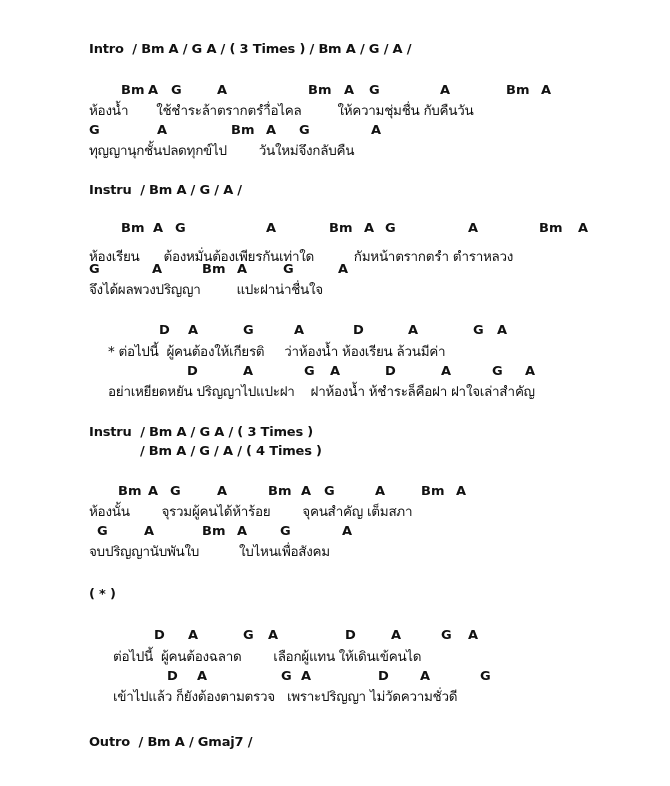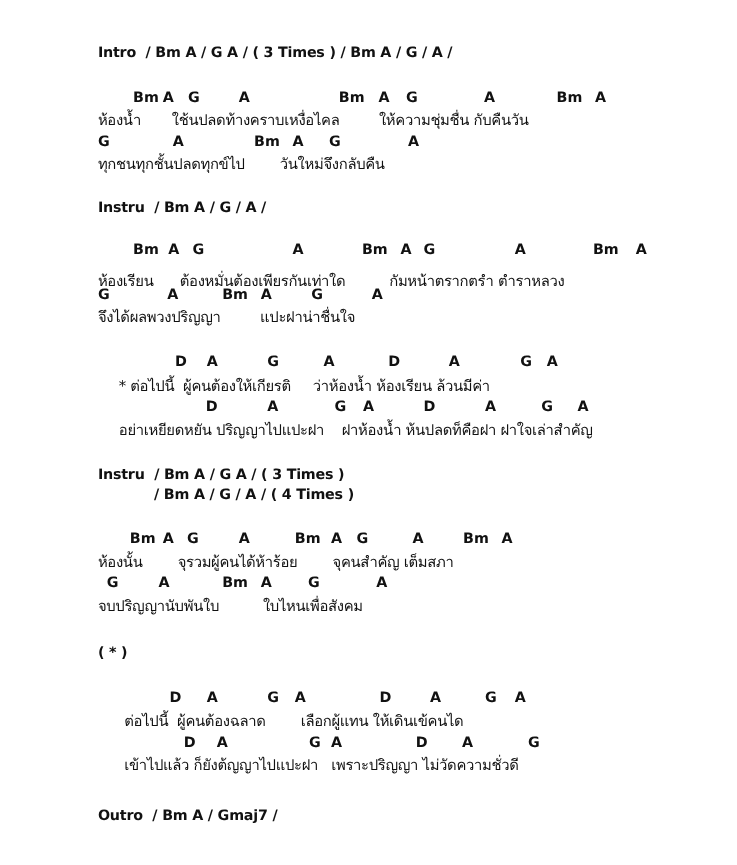--- a/index.html
+++ b/index.html
@@ -9,44 +9,44 @@
   .line { position:absolute; white-space:pre; line-height:16px; }
   .lyric { font-size:13.5px; font-weight:normal; letter-spacing:-0.3px; }
   .chord { position:absolute; font-weight:bold; font-size:13px; white-space:pre; line-height:16px; }
 </style>
 </head>
 <body>
 
 <div class="line bold" style="left:89px;top:41px">Intro  / Bm A / G A / ( 3 Times ) / Bm A / G / A /</div>
 
 <div class="line" style="left:0;top:82px;width:670px;height:16px"><span class="chord" style="left: 121px; top: 0px;">Bm</span><span class="chord" style="left: 148px; top: 0px;">A</span><span class="chord" style="left: 171px; top: 0px;">G</span><span class="chord" style="left: 217px; top: 0px;">A</span><span class="chord" style="left: 308px; top: 0px;">Bm</span><span class="chord" style="left: 344px; top: 0px;">A</span><span class="chord" style="left: 369px; top: 0px;">G</span><span class="chord" style="left: 440px; top: 0px;">A</span><span class="chord" style="left: 506px; top: 0px;">Bm</span><span class="chord" style="left: 541px; top: 0px;">A</span></div>
-<div class="line lyric" style="left:89px;top:102px">ห้องน้ำ       ใช้นปลดท้างคราบเหงื่อไคล         ให้ความชุ่มชื่น กับคืนวัน</div>
+<div class="line lyric" style="left:89px;top:102px">ห้องน้ำ       ใช้ชำระล้าตรากตรำื่อไคล         ให้ความชุ่มชื่น กับคืนวัน</div>
 <div class="line" style="left:0;top:122px;width:670px;height:16px"><span class="chord" style="left: 89px; top: 0px;">G</span><span class="chord" style="left: 157px; top: 0px;">A</span><span class="chord" style="left: 231px; top: 0px;">Bm</span><span class="chord" style="left: 266px; top: 0px;">A</span><span class="chord" style="left: 299px; top: 0px;">G</span><span class="chord" style="left: 371px; top: 0px;">A</span></div>
-<div class="line lyric" style="left:89px;top:142px">ทุกชนทุกชั้นปลดทุกข์ไป        วันใหม่จึงกลับคืน</div>
+<div class="line lyric" style="left:89px;top:142px">ทุญญานุกชั้นปลดทุกข์ไป        วันใหม่จึงกลับคืน</div>
 
 <div class="line bold" style="left:89px;top:182px">Instru  / Bm A / G / A /</div>
 
 <div class="line" style="left:0;top:220px;width:670px;height:16px"><span class="chord" style="left: 121px; top: 0px;">Bm</span><span class="chord" style="left: 153px; top: 0px;">A</span><span class="chord" style="left: 175px; top: 0px;">G</span><span class="chord" style="left: 266px; top: 0px;">A</span><span class="chord" style="left: 329px; top: 0px;">Bm</span><span class="chord" style="left: 364px; top: 0px;">A</span><span class="chord" style="left: 385px; top: 0px;">G</span><span class="chord" style="left: 468px; top: 0px;">A</span><span class="chord" style="left: 539px; top: 0px;">Bm</span><span class="chord" style="left: 578px; top: 0px;">A</span></div>
 <div class="line lyric" style="left:89px;top:248px">ห้องเรียน      ต้องหมั่นต้องเพียรกันเท่าใด          กัมหน้าตรากตรำ ตำราหลวง</div>
 <div class="line" style="left:0;top:261px;width:670px;height:16px"><span class="chord" style="left: 89px; top: 0px;">G</span><span class="chord" style="left: 152px; top: 0px;">A</span><span class="chord" style="left: 202px; top: 0px;">Bm</span><span class="chord" style="left: 237px; top: 0px;">A</span><span class="chord" style="left: 283px; top: 0px;">G</span><span class="chord" style="left: 338px; top: 0px;">A</span></div>
 <div class="line lyric" style="left:89px;top:281px">จึงได้ผลพวงปริญญา         แปะฝาน่าชื่นใจ</div>
 
 <div class="line" style="left:0;top:322px;width:670px;height:16px"><span class="chord" style="left: 159px; top: 0px;">D</span><span class="chord" style="left: 188px; top: 0px;">A</span><span class="chord" style="left: 243px; top: 0px;">G</span><span class="chord" style="left: 294px; top: 0px;">A</span><span class="chord" style="left: 353px; top: 0px;">D</span><span class="chord" style="left: 408px; top: 0px;">A</span><span class="chord" style="left: 473px; top: 0px;">G</span><span class="chord" style="left: 497px; top: 0px;">A</span></div>
 <div class="line lyric" style="left:108px;top:343px">* ต่อไปนี้  ผู้คนต้องให้เกียรติ     ว่าห้องน้ำ ห้องเรียน ล้วนมีค่า</div>
 <div class="line" style="left:0;top:363px;width:670px;height:16px"><span class="chord" style="left: 187px; top: 0px;">D</span><span class="chord" style="left: 243px; top: 0px;">A</span><span class="chord" style="left: 304px; top: 0px;">G</span><span class="chord" style="left: 330px; top: 0px;">A</span><span class="chord" style="left: 385px; top: 0px;">D</span><span class="chord" style="left: 441px; top: 0px;">A</span><span class="chord" style="left: 492px; top: 0px;">G</span><span class="chord" style="left: 525px; top: 0px;">A</span></div>
-<div class="line lyric" style="left:108px;top:383px">อย่าเหยียดหยัน ปริญญาไปแปะฝา    ฝาห้องน้ำ ห้นปลดท็คือฝา ฝาใจเล่าสำคัญ</div>
+<div class="line lyric" style="left:108px;top:383px">อย่าเหยียดหยัน ปริญญาไปแปะฝา    ฝาห้องน้ำ ห้ชำระล็คือฝา ฝาใจเล่าสำคัญ</div>
 
 <div class="line bold" style="left:89px;top:424px">Instru  / Bm A / G A / ( 3 Times )</div>
 <div class="line bold" style="left:140px;top:443px">/ Bm A / G / A / ( 4 Times )</div>
 
 <div class="line" style="left:0;top:483px;width:670px;height:16px"><span class="chord" style="left: 118px; top: 0px;">Bm</span><span class="chord" style="left: 148px; top: 0px;">A</span><span class="chord" style="left: 170px; top: 0px;">G</span><span class="chord" style="left: 217px; top: 0px;">A</span><span class="chord" style="left: 268px; top: 0px;">Bm</span><span class="chord" style="left: 301px; top: 0px;">A</span><span class="chord" style="left: 324px; top: 0px;">G</span><span class="chord" style="left: 375px; top: 0px;">A</span><span class="chord" style="left: 421px; top: 0px;">Bm</span><span class="chord" style="left: 456px; top: 0px;">A</span></div>
 <div class="line lyric" style="left:89px;top:503px">ห้องนั้น        จุรวมผู้คนได้ห้าร้อย        จุคนสำคัญ เต็มสภา</div>
 <div class="line" style="left:0;top:523px;width:670px;height:16px"><span class="chord" style="left: 97px; top: 0px;">G</span><span class="chord" style="left: 144px; top: 0px;">A</span><span class="chord" style="left: 202px; top: 0px;">Bm</span><span class="chord" style="left: 237px; top: 0px;">A</span><span class="chord" style="left: 280px; top: 0px;">G</span><span class="chord" style="left: 342px; top: 0px;">A</span></div>
 <div class="line lyric" style="left:89px;top:543px">จบปริญญานับพันใบ          ใบไหนเพื่อสังคม</div>
 
 <div class="line bold" style="left:89px;top:586px">( * )</div>
 
 <div class="line" style="left:0;top:627px;width:670px;height:16px"><span class="chord" style="left: 154px; top: 0px;">D</span><span class="chord" style="left: 188px; top: 0px;">A</span><span class="chord" style="left: 243px; top: 0px;">G</span><span class="chord" style="left: 268px; top: 0px;">A</span><span class="chord" style="left: 345px; top: 0px;">D</span><span class="chord" style="left: 391px; top: 0px;">A</span><span class="chord" style="left: 441px; top: 0px;">G</span><span class="chord" style="left: 468px; top: 0px;">A</span></div>
 <div class="line lyric" style="left:113px;top:648px">ต่อไปนี้  ผู้คนต้องฉลาด        เลือกผู้แทน ให้เดินเข้คนได</div>
 <div class="line" style="left:0;top:668px;width:670px;height:16px"><span class="chord" style="left: 167px; top: 0px;">D</span><span class="chord" style="left: 197px; top: 0px;">A</span><span class="chord" style="left: 281px; top: 0px;">G</span><span class="chord" style="left: 301px; top: 0px;">A</span><span class="chord" style="left: 378px; top: 0px;">D</span><span class="chord" style="left: 420px; top: 0px;">A</span><span class="chord" style="left: 480px; top: 0px;">G</span></div>
-<div class="line lyric" style="left:113px;top:688px">เข้าไปแล้ว ก็ยังต้ญญาไปแปะฝา   เพราะปริญญา ไม่วัดความชั่วดี</div>
+<div class="line lyric" style="left:113px;top:688px">เข้าไปแล้ว ก็ยังต้องตามตรวจ   เพราะปริญญา ไม่วัดความชั่วดี</div>
 
 <div class="line bold" style="left:89px;top:734px">Outro  / Bm A / Gmaj7 /</div>
 
 </body></html>

